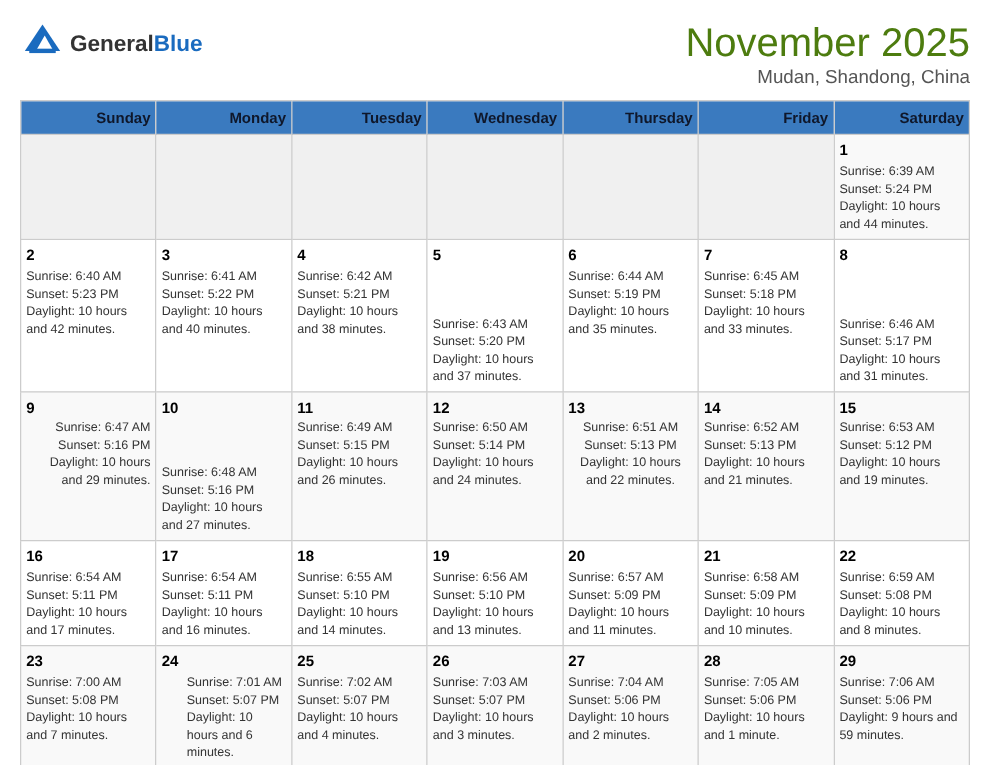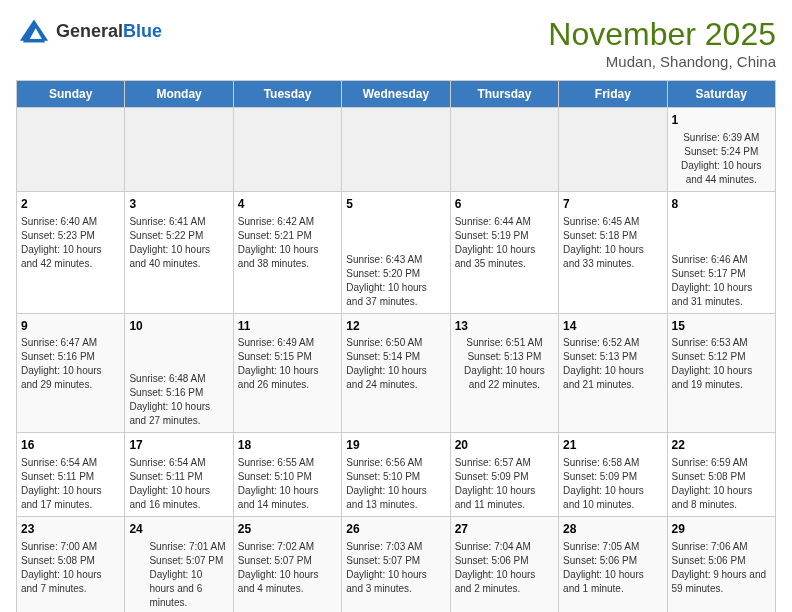--- a/index.html
+++ b/index.html
@@ -11,21 +11,21 @@
       padding: 16px;
     }
     .header-area {
       display: flex;
       justify-content: space-between;
       align-items: flex-start;
       margin-bottom: 10px;
     }
     .logo {
       display: flex;
-      align-items: center;
+      align-items: flex-end;
       gap: 4px;
     }
     .logo-icon {
       width: 36px;
       height: 30px;
     }
     .title-block {
       text-align: right;
     }
     .calendar-title {
@@ -37,23 +37,23 @@
       font-size: 15px;
       color: #555;
     }
     table {
       width: 100%;
       border-collapse: collapse;
       font-size: 11px;
     }
     thead tr th {
       background-color: #3a7abf;
-      color: #ffffff;
+      color: #0f172a;
       padding: 6px 4px;
-      text-align: center;
+      text-align: right;
       font-size: 12px;
       font-weight: bold;
       border: 1px solid #ccc;
     }
     tbody tr td {
       vertical-align: top;
       border: 1px solid #ccc;
       padding: 4px 4px;
       width: 14.28%;
       min-height: 70px;
@@ -114,21 +114,21 @@
   <tbody id="calendar-body">
   <tr>
         <td class="empty-cell"></td>
         <td class="empty-cell"></td>
         <td class="empty-cell"></td>
         <td class="empty-cell"></td>
         <td class="empty-cell"></td>
         <td class="empty-cell"></td>
         <td>
           <span class="day-number">1</span>
-          <div class="day-info" style="white-space: pre-line; text-align: center;">Sunrise: 6:39 AM
+          <div class="day-info" style="white-space: pre-line;">Sunrise: 6:39 AM
 Sunset: 5:24 PM
 Daylight: 10 hours and 44 minutes.</div>
         </td>
       </tr>
       <tr>
         <td>
           <span class="day-number">2</span>
           <div class="day-info" style="white-space: pre-line;">Sunrise: 6:40 AM
 Sunset: 5:23 PM
 Daylight: 10 hours and 42 minutes.</div>
@@ -166,21 +166,21 @@
         <td>
           <span class="day-number">8</span>
           <div class="day-info" style="white-space: pre-line; margin-top: 40px;">Sunrise: 6:46 AM
 Sunset: 5:17 PM
 Daylight: 10 hours and 31 minutes.</div>
         </td>
       </tr>
       <tr>
         <td>
           <span class="day-number">9</span>
-          <div class="day-info" style="white-space: pre-line;">Sunrise: 6:47 AM
+          <div class="day-info" style="white-space: pre-line; text-align: right;">Sunrise: 6:47 AM
 Sunset: 5:16 PM
 Daylight: 10 hours and 29 minutes.</div>
         </td>
         <td>
           <span class="day-number">10</span>
           <div class="day-info" style="white-space: pre-line; margin-top: 38px;">Sunrise: 6:48 AM
 Sunset: 5:16 PM
 Daylight: 10 hours and 27 minutes.</div>
         </td>
         <td>

